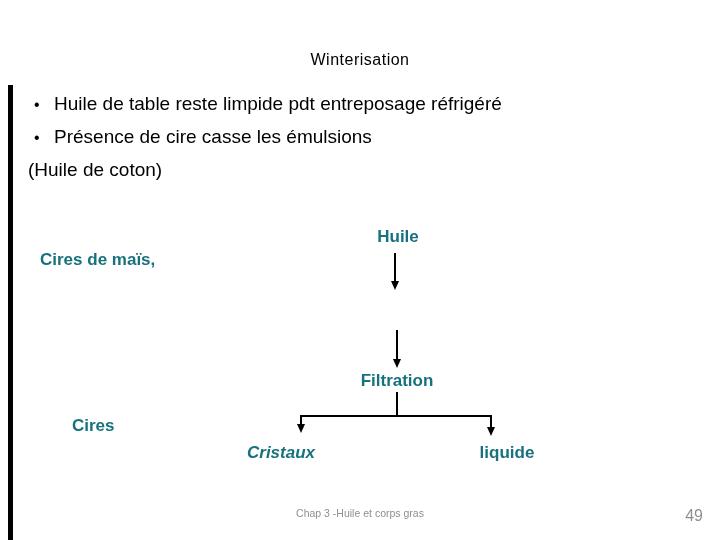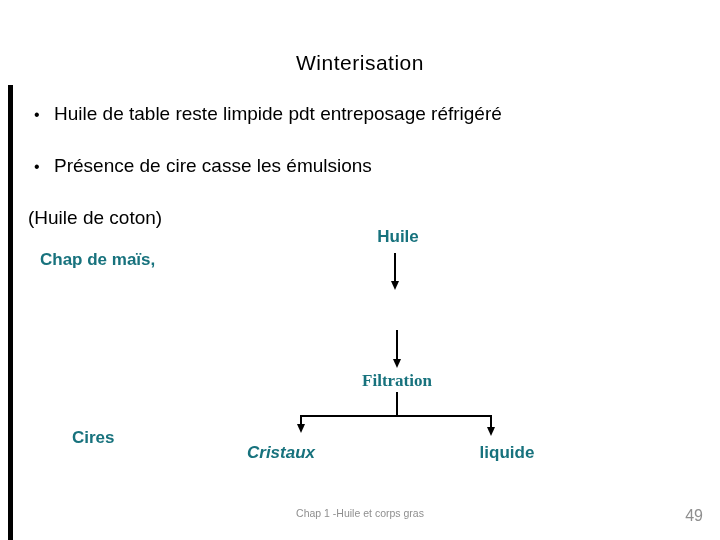--- a/index.html
+++ b/index.html
@@ -23,33 +23,33 @@
     width: 5px;
     height: 455px;
     background: var(--bar-color, #000);
   }
   .slide-title {
     position: absolute;
     top: 51px;
     left: 0;
     width: 100%;
     text-align: center;
-    font-size: 21px;
+    font-size: 16px;
     font-weight: 400;
     letter-spacing: 0.5px;
   }
   .bullet-block {
     position: absolute;
     left: 28px;
     top: 88px;
     width: 660px;
   }
   .bullet-line {
     font-size: 19px;
-    line-height: 51px;
+    line-height: 32px;
     white-space: nowrap;
   }
   .bullet-marker {
     display: inline-block;
     width: 20px;
     padding-left: 6px;
     font-size: 16px;
   }
   .bullet-marker:empty { display: none; }
   .node {
@@ -104,35 +104,35 @@
 
   <div class="slide-title">Winterisation</div>
 
   <div class="bullet-block">
     <div class="bullet-line"><span class="bullet-marker">•</span><span>Huile de table reste limpide pdt entreposage réfrigéré</span></div>
     <div class="bullet-line"><span class="bullet-marker">•</span><span>Présence de cire casse les émulsions</span></div>
     <div class="bullet-line"><span>(Huile de coton)</span></div>
   </div>
 
   <div class="node centered" style="left:398px; top:227px;">Huile</div>
-  <div class="node" style="left:40px; top:250px;">Chap de maïs,</div>
-  <div class="node centered" style="left:397px; top:371px;font-family:Liberation Serif, serif;">Filtration</div>
-  <div class="node" style="left:72px; top:428px;">Cires</div>
+  <div class="node" style="left:40px; top:250px;">Cires de maïs,</div>
+  <div class="node centered" style="left:397px; top:371px;">Filtration</div>
+  <div class="node" style="left:72px; top:416px;">Cires</div>
   <div class="node centered" style="left:281px; top:443px;font-style:italic;">Cristaux</div>
   <div class="node centered" style="left:507px; top:443px;">liquide</div>
 
   <div class="vline" style="left:394px; top:253px; height:29px;"></div>
   <div class="arrowhead" style="left:391px; top:281px;"></div>
 
   <div class="vline" style="left:396px; top:330px; height:30px;"></div>
   <div class="arrowhead" style="left:393px; top:359px;"></div>
 
   <div class="vline" style="left:396px; top:392px; height:23px;"></div>
   <div class="hline" style="left:301px; top:415px; width:191px;"></div>
   <div class="vline" style="left:300px; top:415px; height:10px;"></div>
   <div class="arrowhead" style="left:297px; top:424px;"></div>
   <div class="vline" style="left:490px; top:415px; height:13px;"></div>
   <div class="arrowhead" style="left:487px; top:427px;"></div>
 
-  <div class="footer-text">Chap 1 -Huile et corps gras</div>
+  <div class="footer-text">Chap 3 -Huile et corps gras</div>
   <div class="page-number">49</div>
 
 </div>
 
 </body></html>

